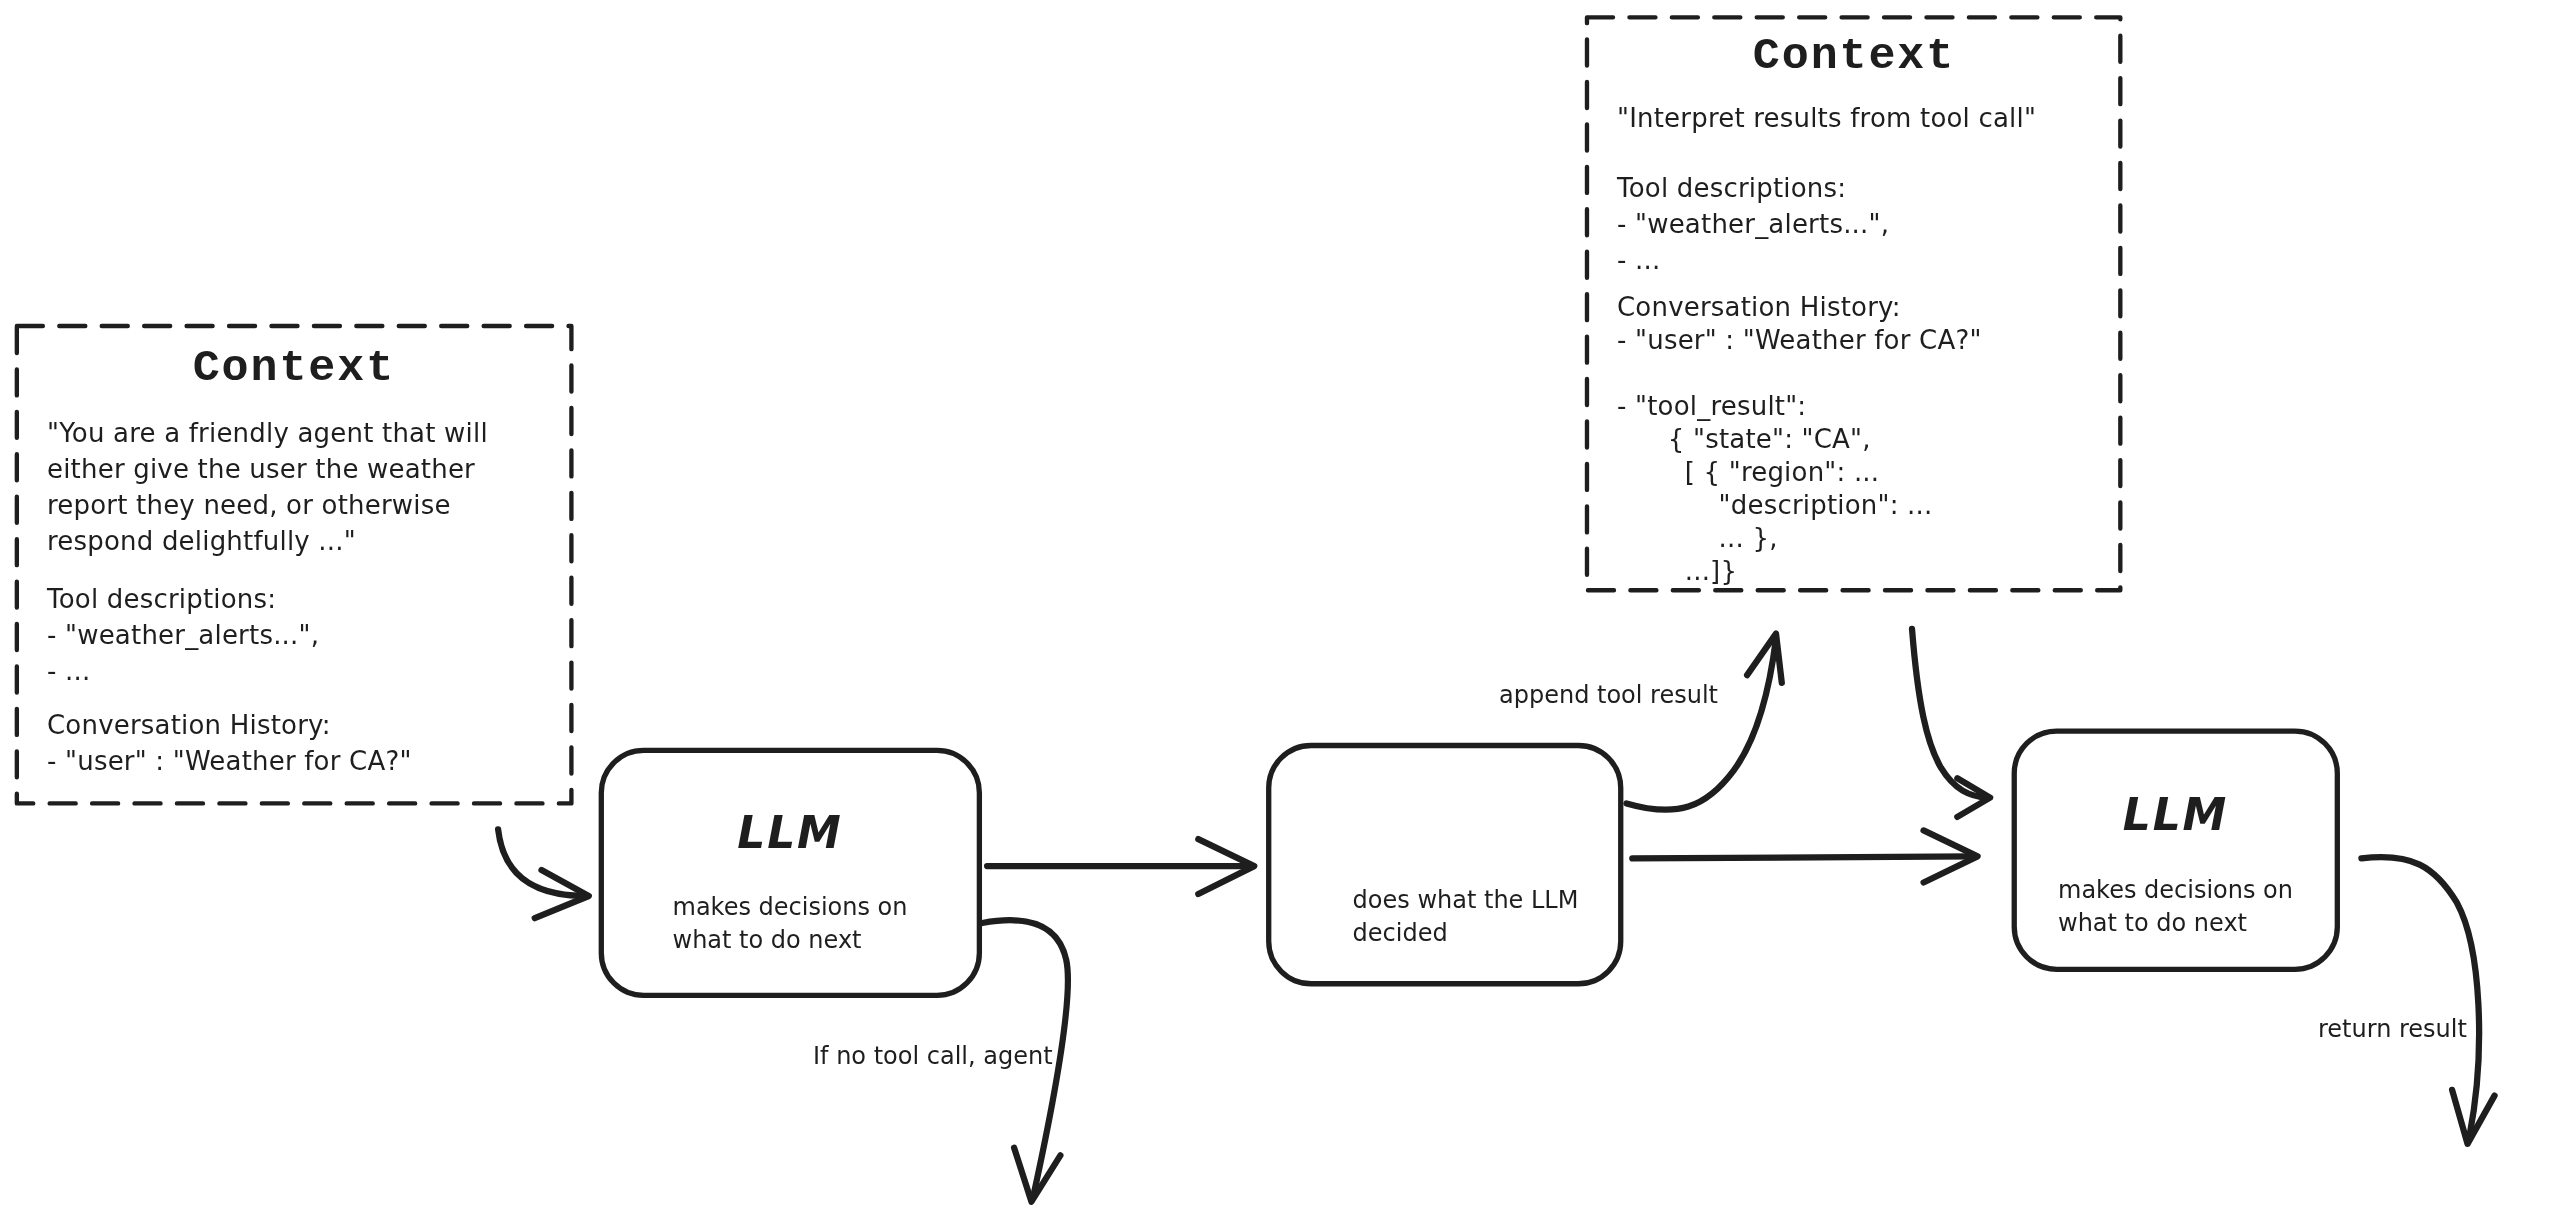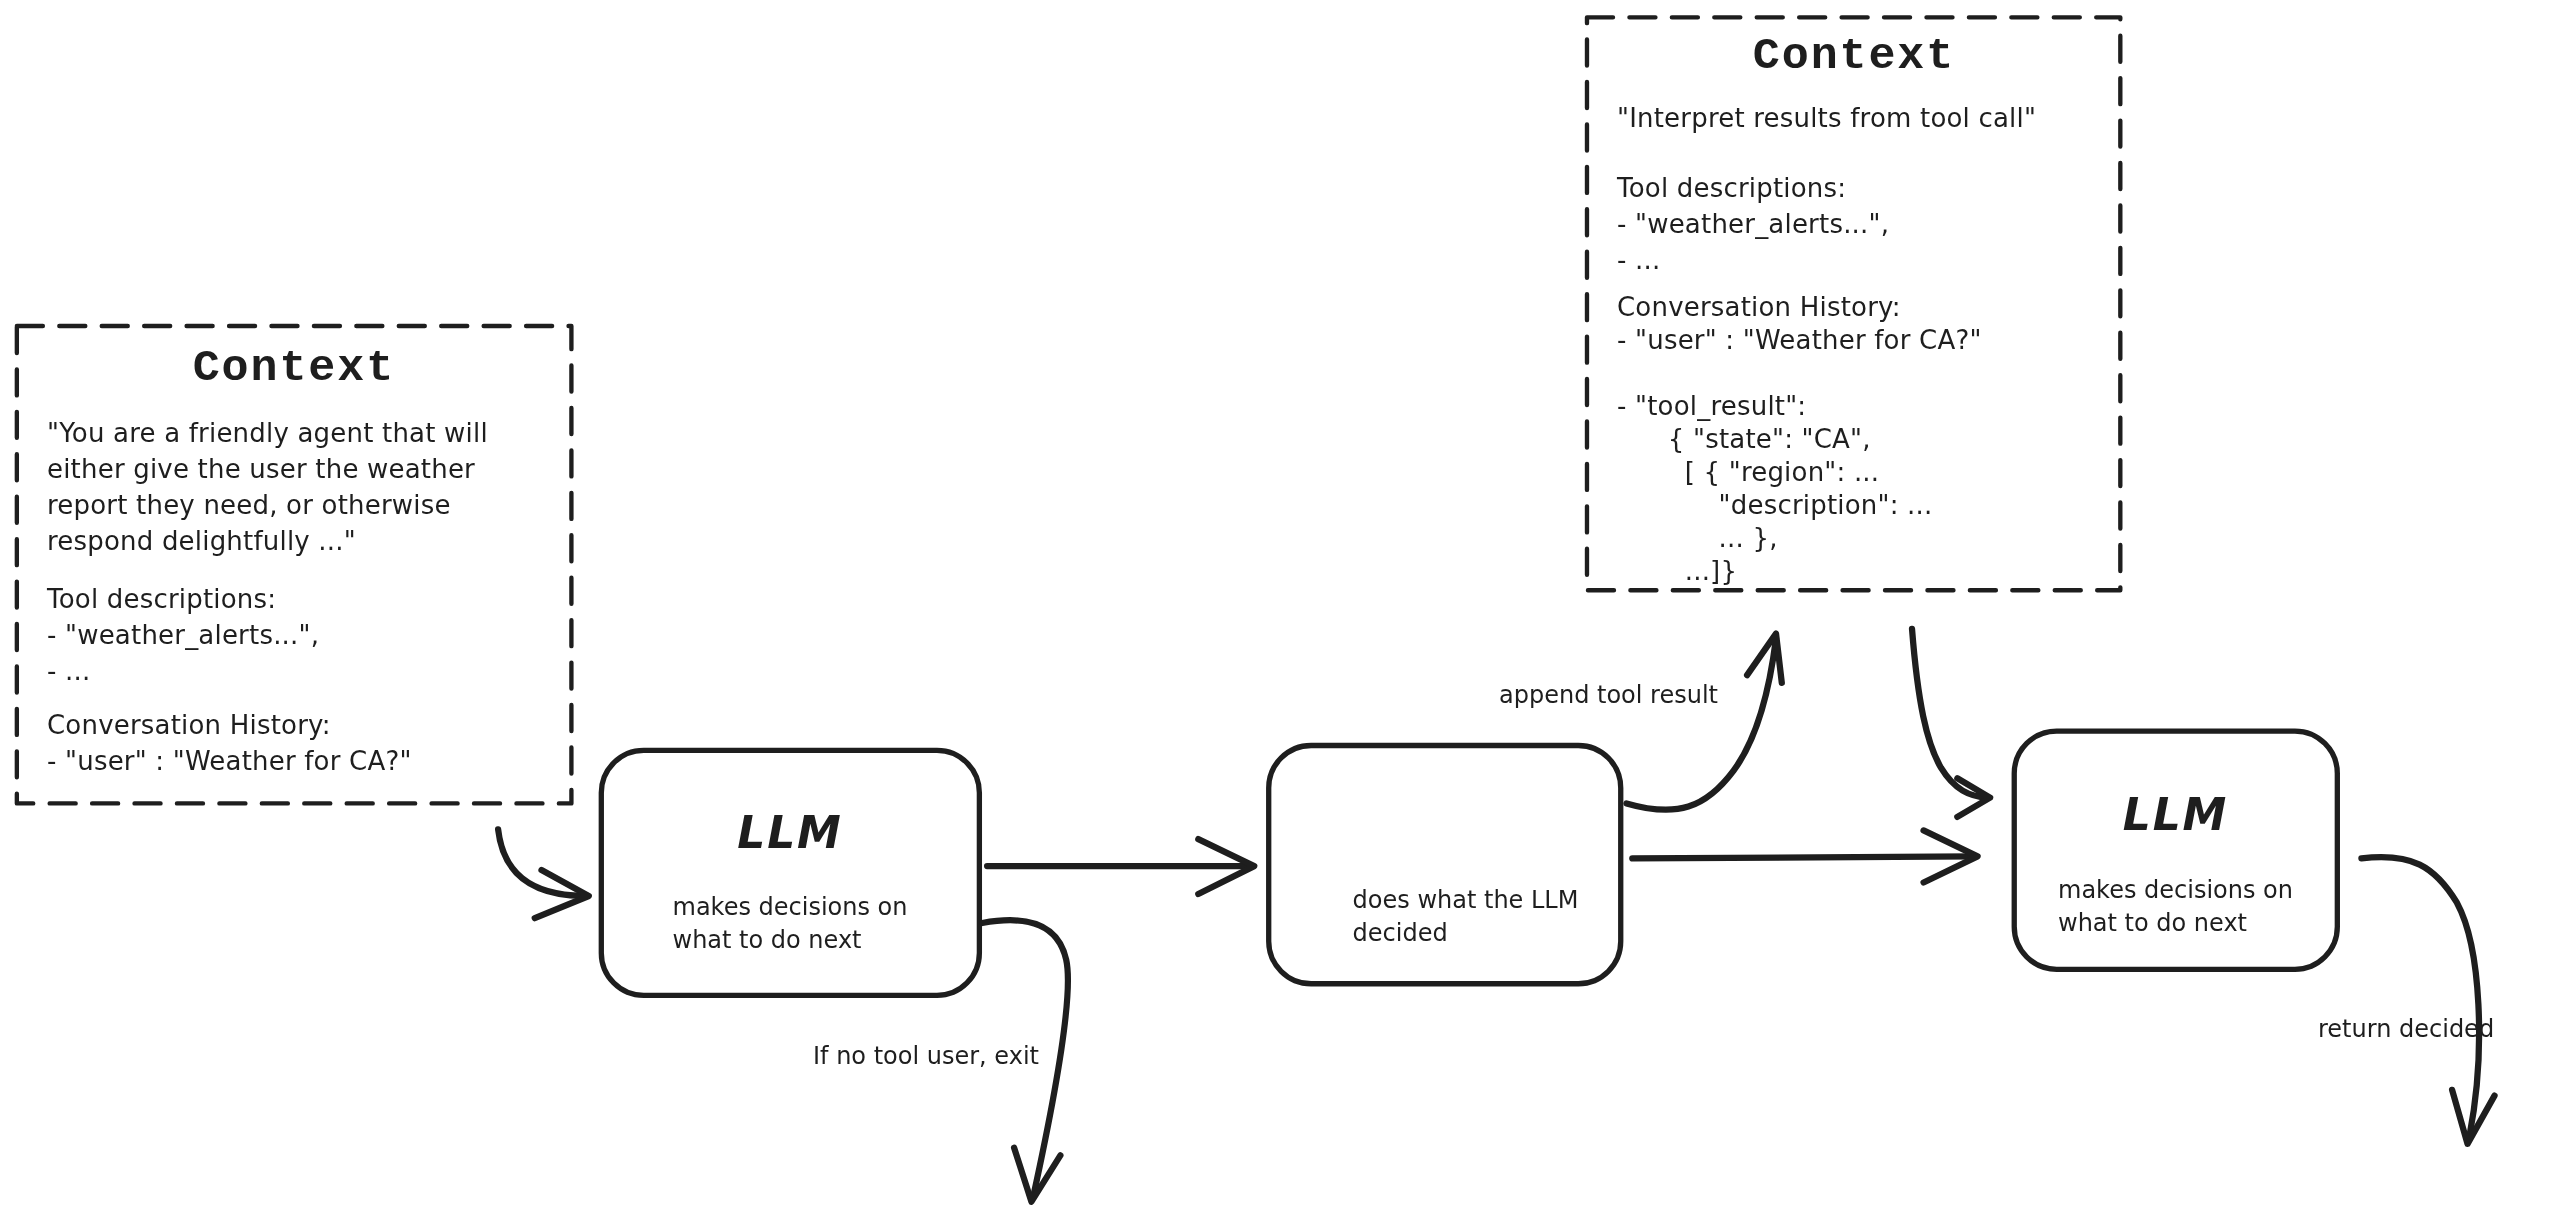--- a/index.html
+++ b/index.html
@@ -145,17 +145,17 @@
 decided</span>
   </div>
 
   <div class="abs node-title italic" style="left:2014px; top:789px; width:323px;">LLM</div>
   <div class="abs center-flex" style="left:2014px; top:874px; width:323px;">
     <span class="node-sub pre">makes decisions on
 what to do next</span>
   </div>
 
   <div class="abs edge-label" style="left:1475px; top:681px;margin-left:24px;">append tool result</div>
-  <div class="abs edge-label" style="left:813px; top:1042px;">If no tool user, exit</div>
-  <div class="abs edge-label" style="left:2318px; top:1015px;">return decided</div>
+  <div class="abs edge-label" style="left:813px; top:1042px;">If no tool call, agent</div>
+  <div class="abs edge-label" style="left:2318px; top:1015px;">return result</div>
 
 </div>
 
 
 </body></html>

